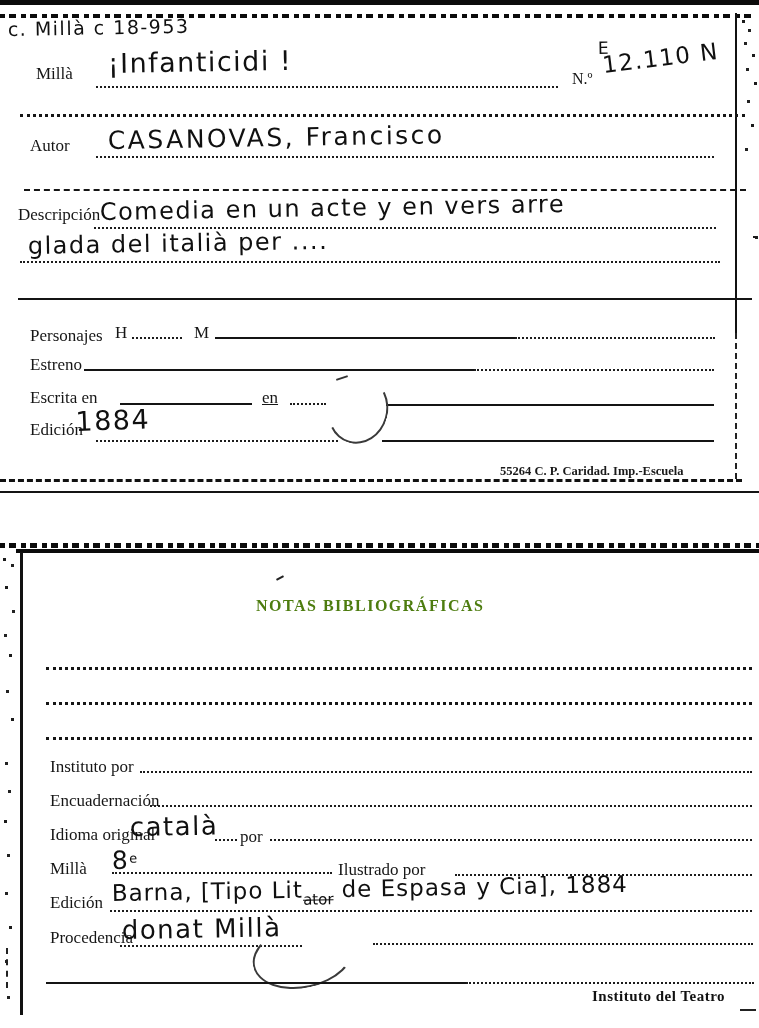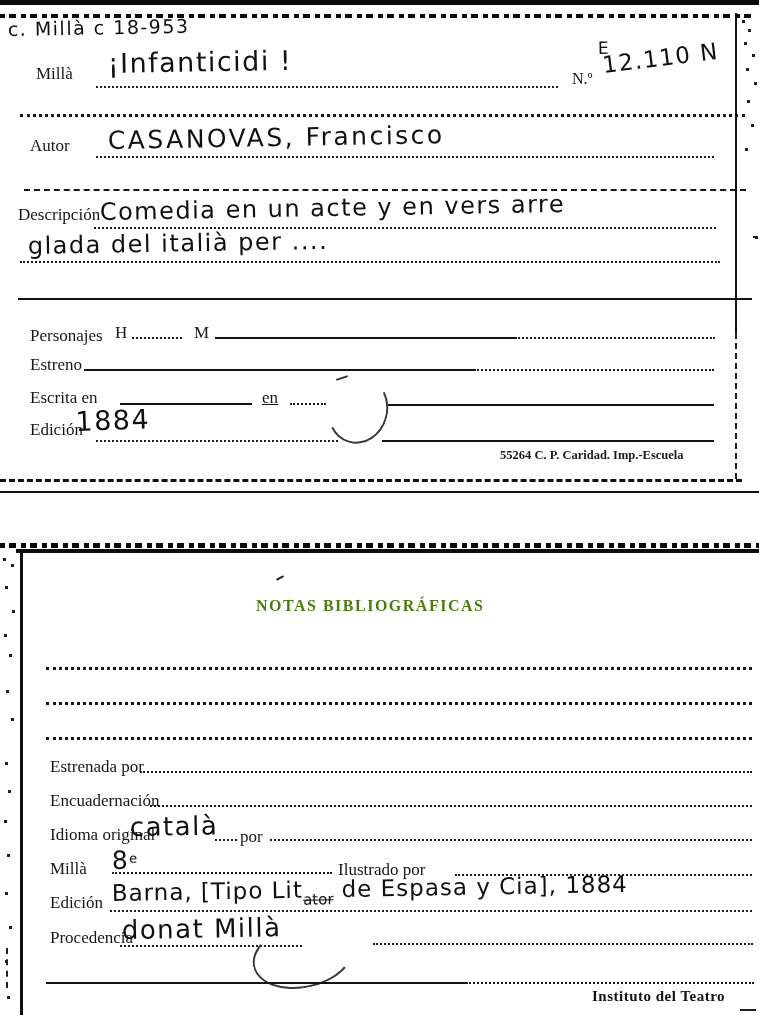--- a/index.html
+++ b/index.html
@@ -86,21 +86,21 @@
     <div class="abs sol2" style="left:386px;top:404px;width:328px;"></div>
 
     <div class="abs stamp" style="left:328px;top:376px;width:56px;height:64px;border-top-color:transparent;border-left-color:transparent;transform:rotate(16deg);"></div>
     <div class="abs" style="left:336px;top:377px;width:12px;border-top:2px solid #333;transform:rotate(-18deg);"></div>
 
     <span class="abs lbl" style="left:30px;top:420px;">Edición</span>
     <div class="abs dot2" style="left:96px;top:440px;width:242px;"></div>
     <div class="abs sol2" style="left:382px;top:440px;width:332px;"></div>
     <div class="abs hw" style="left:76px;top:406px;font-size:27px;transform:rotate(-2deg);">1884</div>
 
-    <div class="abs small-print" style="left:500px;top:448px;">55264   C. P. Caridad.  Imp.-Escuela</div>
+    <div class="abs small-print" style="left:500px;top:464px;">55264   C. P. Caridad.  Imp.-Escuela</div>
 
     <div class="abs dash3" style="left:0;top:479px;width:742px;"></div>
     <div class="abs sol2" style="left:0;top:491px;width:759px;"></div>
     <div class="abs speck" style="left:753px;top:236px;width:4px;height:2px;"></div>
   </section>
 
   <section>
 
     <div class="abs fringe" style="left:0;top:543px;width:759px;height:5px;"></div>
     <div class="abs rough" style="left:16px;top:549px;width:743px;height:4px;"></div>
@@ -109,21 +109,21 @@
       box-shadow:8px 6px 0 #222, 2px 28px 0 #1b1b1b, 9px 52px 0 #222, 1px 76px 0 #222, 6px 96px 0 #1b1b1b, 3px 132px 0 #222, 8px 160px 0 #1b1b1b, 2px 204px 0 #222, 5px 232px 0 #222, 1px 262px 0 #1b1b1b, 4px 296px 0 #222, 2px 334px 0 #222, 6px 368px 0 #1b1b1b, 2px 402px 0 #222, 4px 438px 0 #222;"></div>
     <div class="abs" style="left:6px;top:948px;height:40px;border-left:2px dashed #222;"></div>
 
     <div class="abs" style="left:276px;top:577px;width:8px;border-top:2px solid #222;transform:rotate(-28deg);"></div>
     <div class="abs title-caps" style="left:256px;top:597px;">NOTAS BIBLIOGRÁFICAS</div>
 
     <div class="abs dot3" style="left:46px;top:667px;width:706px;"></div>
     <div class="abs dot3" style="left:46px;top:702px;width:706px;"></div>
     <div class="abs dot3" style="left:46px;top:737px;width:706px;"></div>
 
-    <span class="abs lbl" style="left:50px;top:757px;">Estrenada por</span>
+    <span class="abs lbl" style="left:50px;top:757px;">Instituto por</span>
     <div class="abs dot2" style="left:140px;top:771px;width:612px;"></div>
 
     <span class="abs lbl" style="left:50px;top:791px;">Encuadernación</span>
     <div class="abs dot2" style="left:150px;top:805px;width:602px;"></div>
 
     <span class="abs lbl" style="left:50px;top:825px;">Idioma original</span>
     <div class="abs hw" style="left:130px;top:812px;font-size:26px;">català</div>
     <div class="abs dot2" style="left:215px;top:839px;width:22px;"></div>
     <span class="abs lbl" style="left:240px;top:827px;">por</span>
     <div class="abs dot2" style="left:270px;top:839px;width:482px;"></div>

